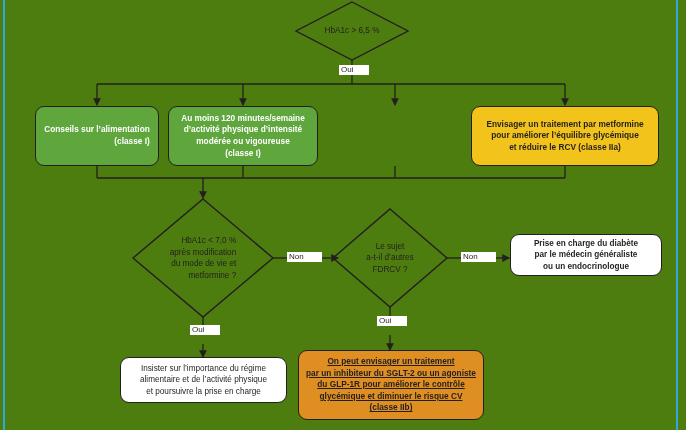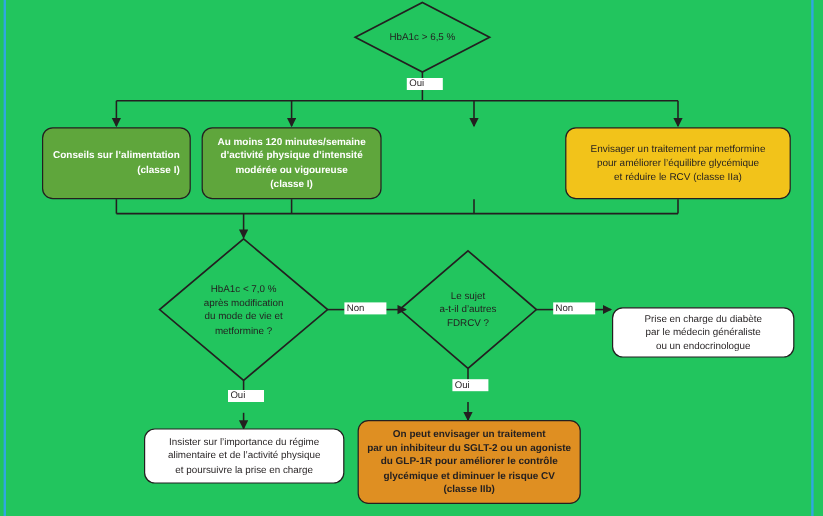--- a/index.html
+++ b/index.html
@@ -4,21 +4,21 @@
 <style>
   html, body {
     margin: 0;
     padding: 0;
     background: #ffffff;
   }
   #page {
     position: relative;
     width: 686px;
     height: 430px;
-    background: #22c55e;
+    background: #4d7c0f;
     overflow: hidden;
     font-family: "Liberation Sans", sans-serif;
   }
   .edge-rule {
     position: absolute;
     top: 0;
     width: 2px;
     height: 430px;
     background: #2fa8e0;
   }
@@ -75,31 +75,32 @@
     border: 1.6px solid #231f20;
     color: #ffffff;
     font-weight: bold;
     font-size: 8.3px;
     line-height: 11.6px;
   }
   .node.yellow {
     background: #f2c31a;
     border: 1.6px solid #231f20;
     color: #231f20;
-    font-weight: normal;
+    font-weight: bold;
     font-size: 8.3px;
     line-height: 11.6px;
   }
   .node.orange {
     background: #df8f22;
     border: 1.6px solid #231f20;
     color: #231f20;
     font-weight: bold;
     font-size: 8.3px;
     line-height: 11.6px;
+    text-decoration: underline;
   }
 
   
   .edge-label {
     position: absolute;
     font-size: 8px;
     line-height: 10px;
     color: #231f20;
     background: #ffffff;
     padding: 0 2px;
@@ -157,21 +158,21 @@
 
       <path d="M390,307 L390,318"></path>
       <path d="M390,335 L390,350" marker-end="url(#arrow)"></path>
     </g>
   </svg>
 
   <div class="diamond" style="left:296px; top:2px; width:112px; height:58px;">
     <div class="dtext">HbA1c &gt; 6,5 %</div>
   </div>
 
-  <div class="diamond" style="left:133px; top:199px; width:140px; height:118px;">
+  <div class="diamond" style="left:133px; top:199px; width:140px; height:118px;text-align:right;">
     <div class="dtext">HbA1c &lt; 7,0 %
 après modification
 du mode de vie et
 metformine ?</div>
   </div>
 
   <div class="diamond" style="left:333px; top:209px; width:114px; height:98px;">
     <div class="dtext">Le sujet
 a-t-il d’autres
 FDRCV ?</div>
@@ -183,21 +184,21 @@
   <div class="node green" style="left:168px; top:106px; width:150px; height:60px;">Au moins 120 minutes/semaine
 d’activité physique d’intensité
 modérée ou vigoureuse
 (classe I)</div>
 
 
   <div class="node yellow" style="left:471px; top:106px; width:188px; height:60px;">Envisager un traitement par metformine
 pour améliorer l’équilibre glycémique
 et réduire le RCV (classe IIa)</div>
 
-  <div class="node white" style="left:510px; top:256px; width:152px; height:42px;">Prise en charge du diabète
+  <div class="node white" style="left:510px; top:234px; width:152px; height:42px;font-weight:bold;">Prise en charge du diabète
 par le médecin généraliste
 ou un endocrinologue</div>
 
   <div class="node white" style="left:120px; top:357px; width:167px; height:46px;">Insister sur l’importance du régime
 alimentaire et de l’activité physique
 et poursuivre la prise en charge</div>
 
   <div class="node orange" style="left:298px; top:350px; width:186px; height:70px;">On peut envisager un traitement
 par un inhibiteur du SGLT-2 ou un agoniste
 du GLP-1R pour améliorer le contrôle

